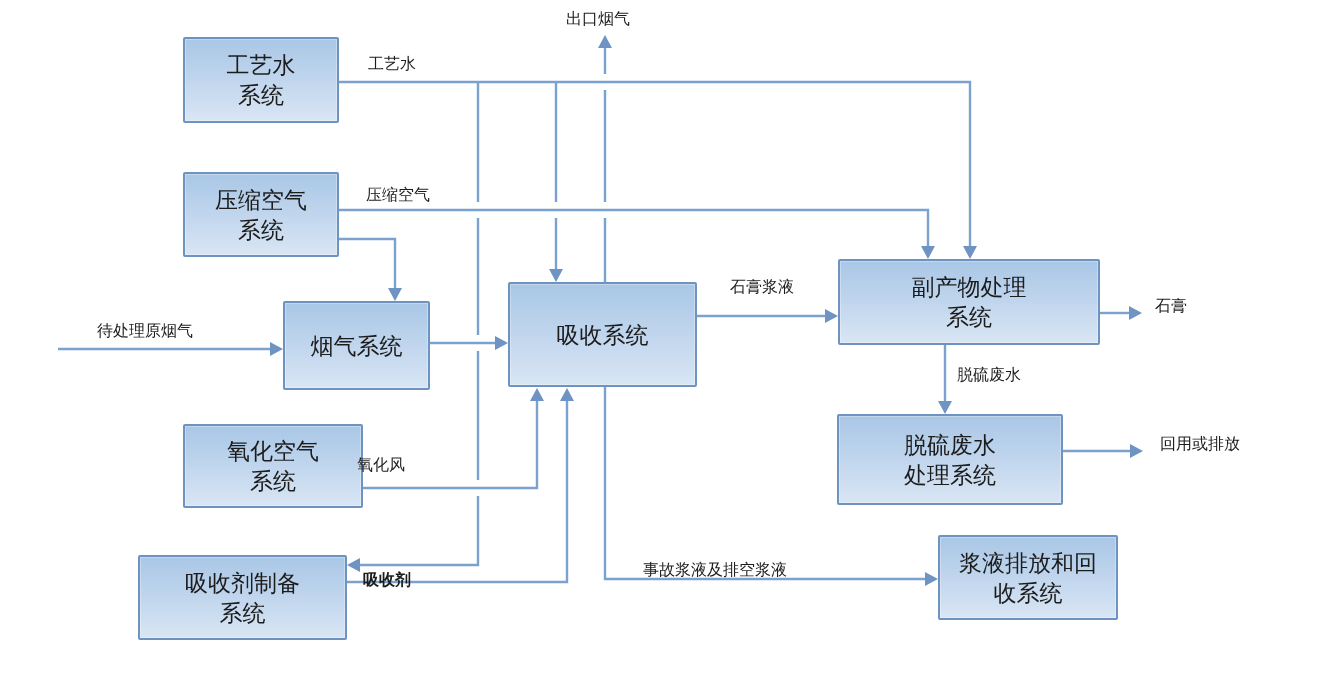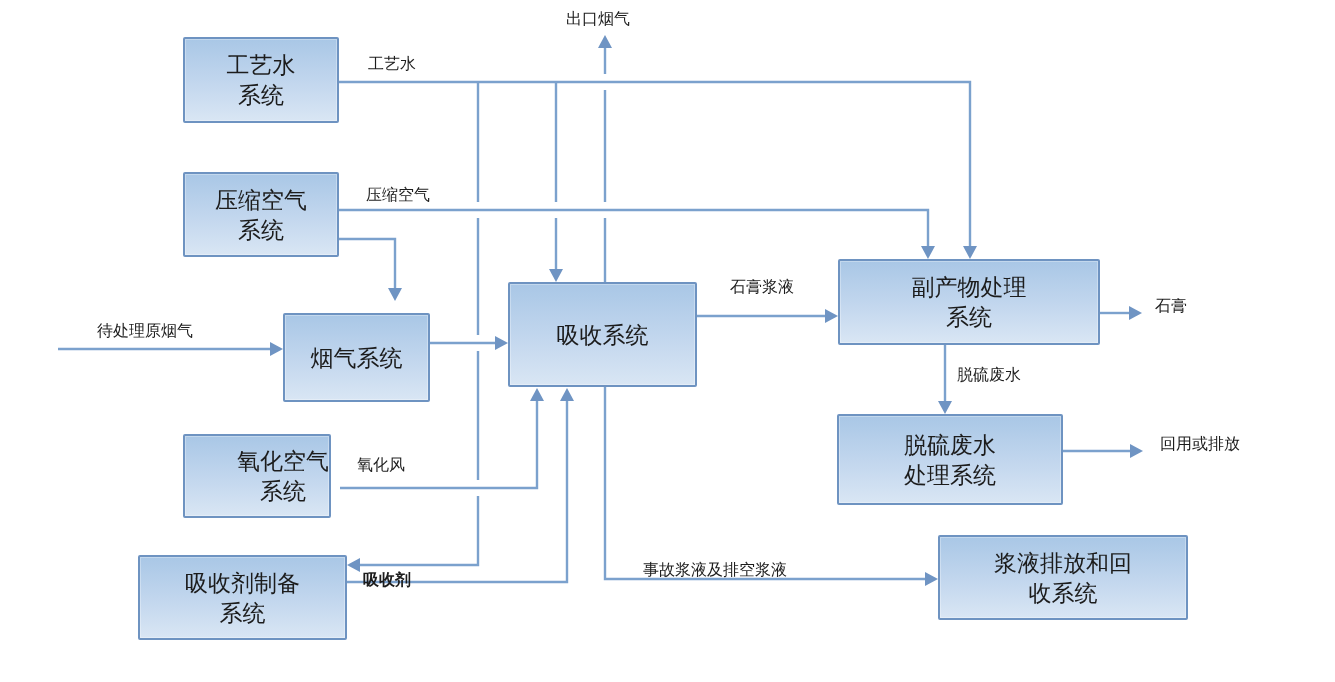--- a/index.html
+++ b/index.html
@@ -103,43 +103,43 @@
     </svg>
   <div id="nodes-layer">
       <div class="box" style="left: 183px; top: 37px; width: 156px; height: 86px;">
         <span class="box-label">工艺水
 系统</span>
       </div>
       <div class="box" style="left: 183px; top: 172px; width: 156px; height: 85px;">
         <span class="box-label">压缩空气
 系统</span>
       </div>
-      <div class="box" style="left: 283px; top: 301px; width: 147px; height: 89px; margin-top: 12px;">
+      <div class="box" style="left: 283px; top: 301px; width: 147px; height: 89px;">
         <span class="box-label">烟气系统</span>
       </div>
       <div class="box" style="left: 508px; top: 282px; width: 189px; height: 105px;">
         <span class="box-label">吸收系统</span>
       </div>
-      <div class="box" style="left: 183px; top: 434px; width: 148px; height: 84px; justify-content: flex-end;">
+      <div class="box" style="left: 183px; top: 424px; width: 180px; height: 84px;">
         <span class="box-label">氧化空气
 系统</span>
       </div>
       <div class="box" style="left: 138px; top: 555px; width: 209px; height: 85px;">
         <span class="box-label">吸收剂制备
 系统</span>
       </div>
       <div class="box" style="left: 838px; top: 259px; width: 262px; height: 86px; align-items: center;">
         <span class="box-label">副产物处理
 系统</span>
       </div>
       <div class="box" style="left: 837px; top: 414px; width: 226px; height: 91px;">
         <span class="box-label">脱硫废水
 处理系统</span>
       </div>
-      <div class="box" style="left: 938px; top: 535px; width: 250px; height: 85px;">
+      <div class="box" style="left: 938px; top: 535px; width: 180px; height: 85px;">
         <span class="box-label">浆液排放和回
 收系统</span>
       </div>
     </div>
   <div id="labels-layer">
       <div class="flow-label" style="left: 566px; top: 5px;">出口烟气</div>
       <div class="flow-label" style="left: 368px; top: 50px;">工艺水</div>
       <div class="flow-label" style="left: 366px; top: 181px;">压缩空气</div>
       <div class="flow-label" style="left: 97px; top: 317px; text-align: right;">待处理原烟气</div>
       <div class="flow-label" style="left: 730px; top: 273px;">石膏浆液</div>

